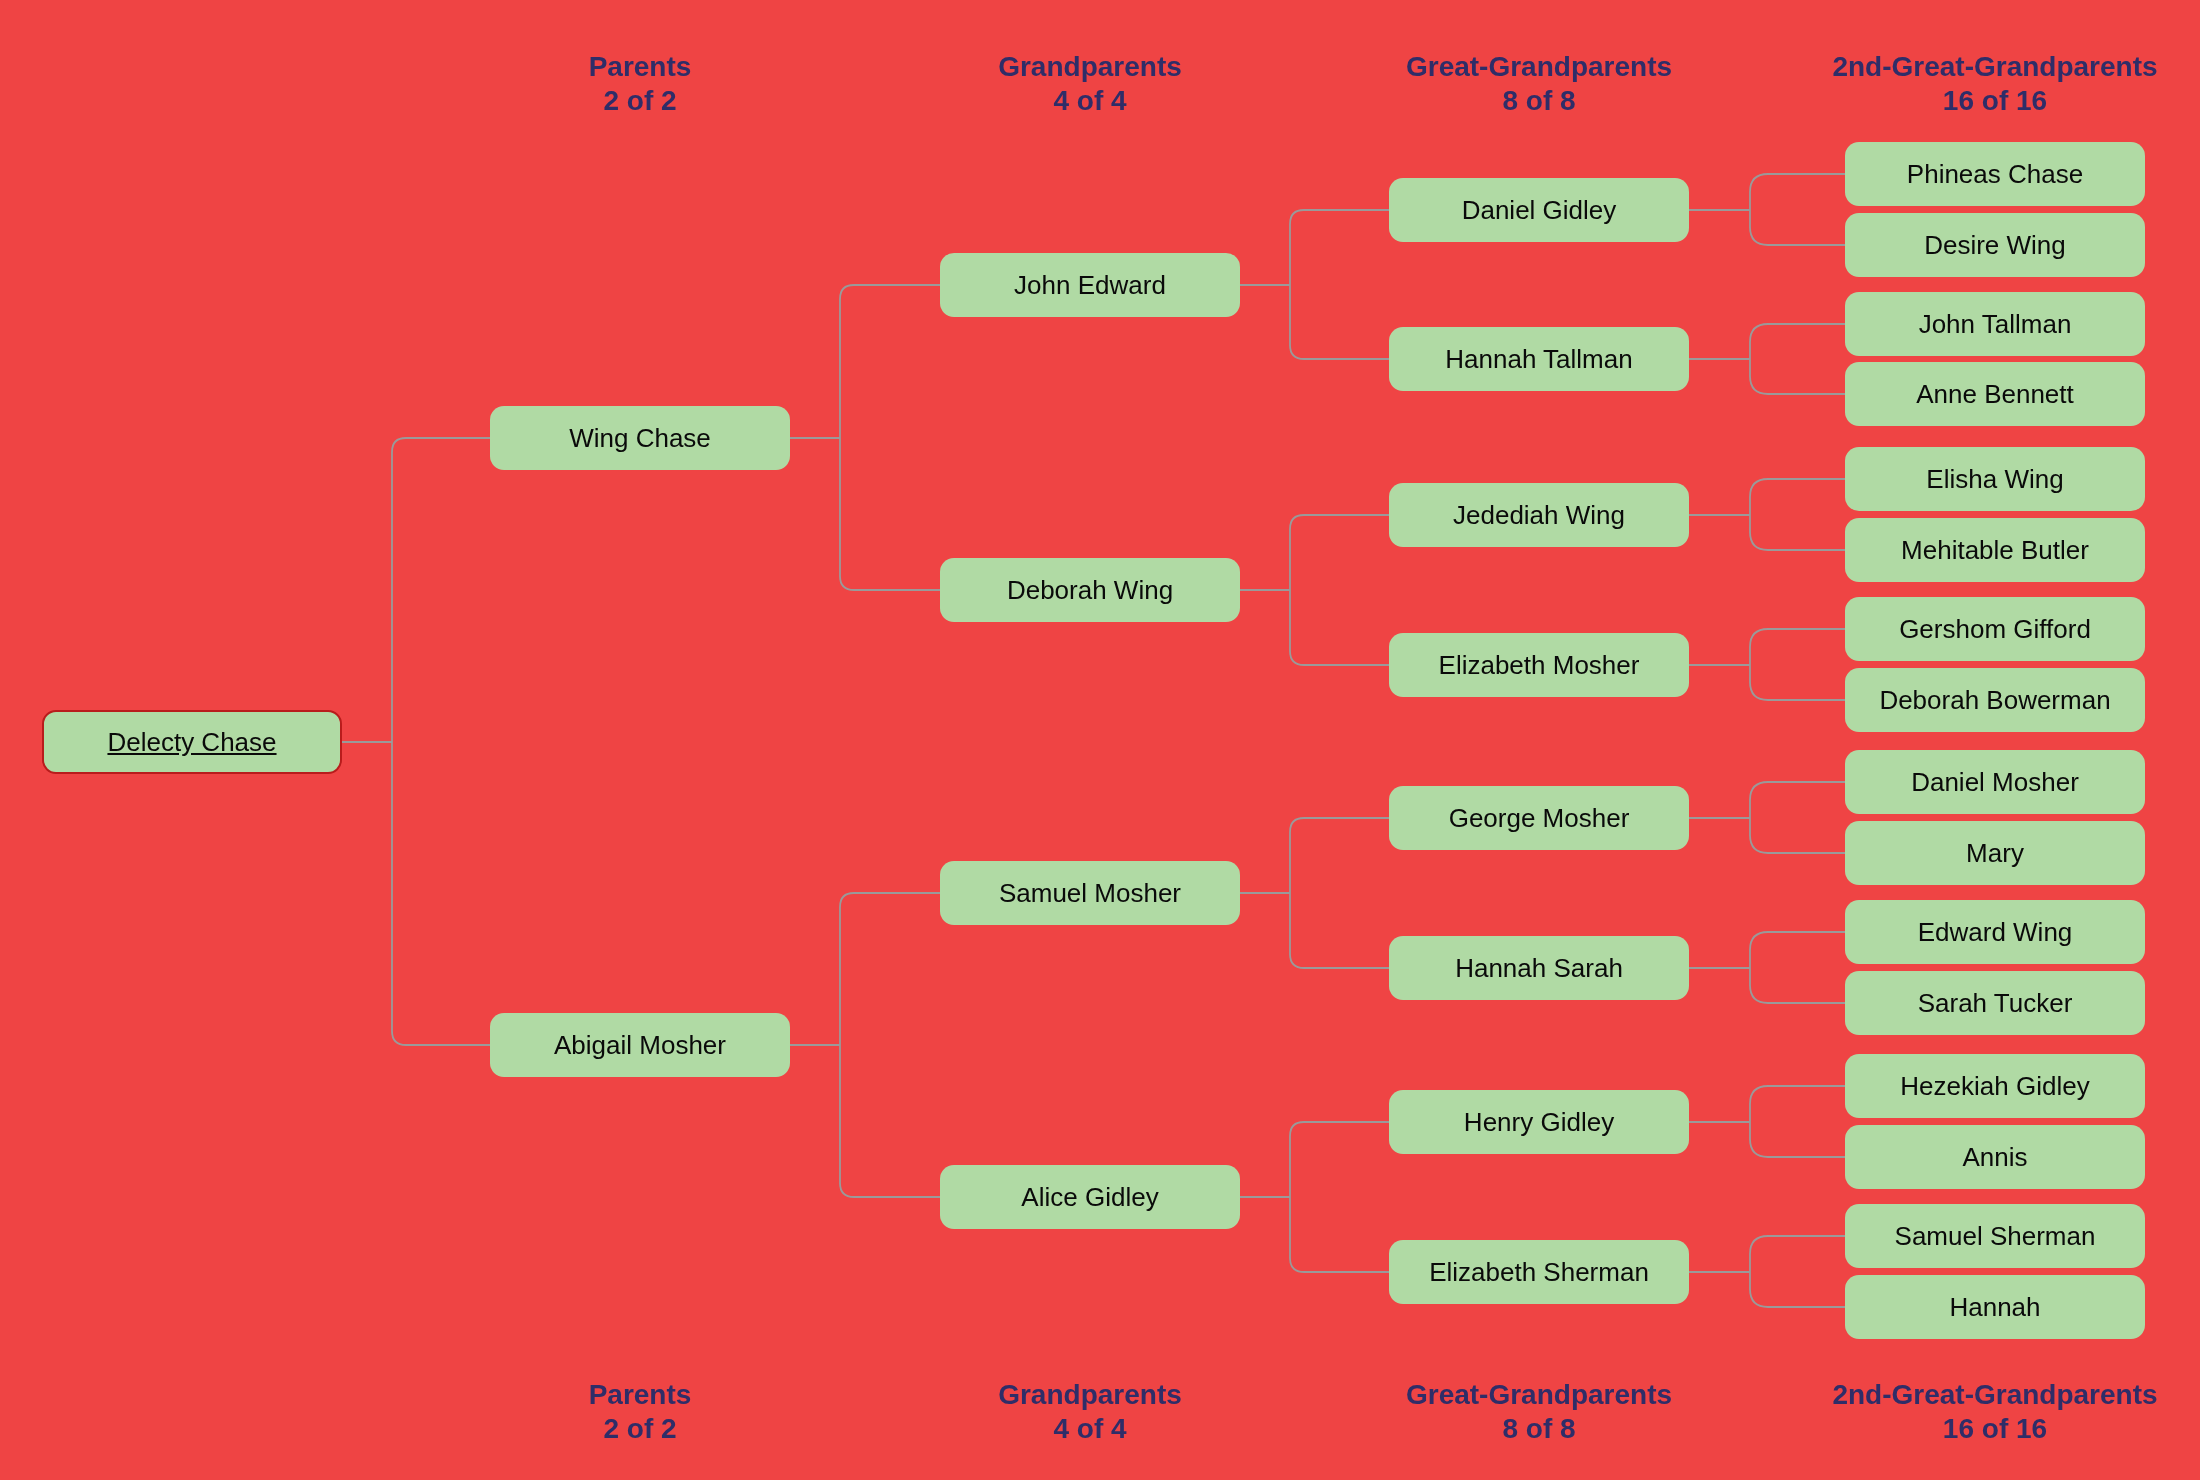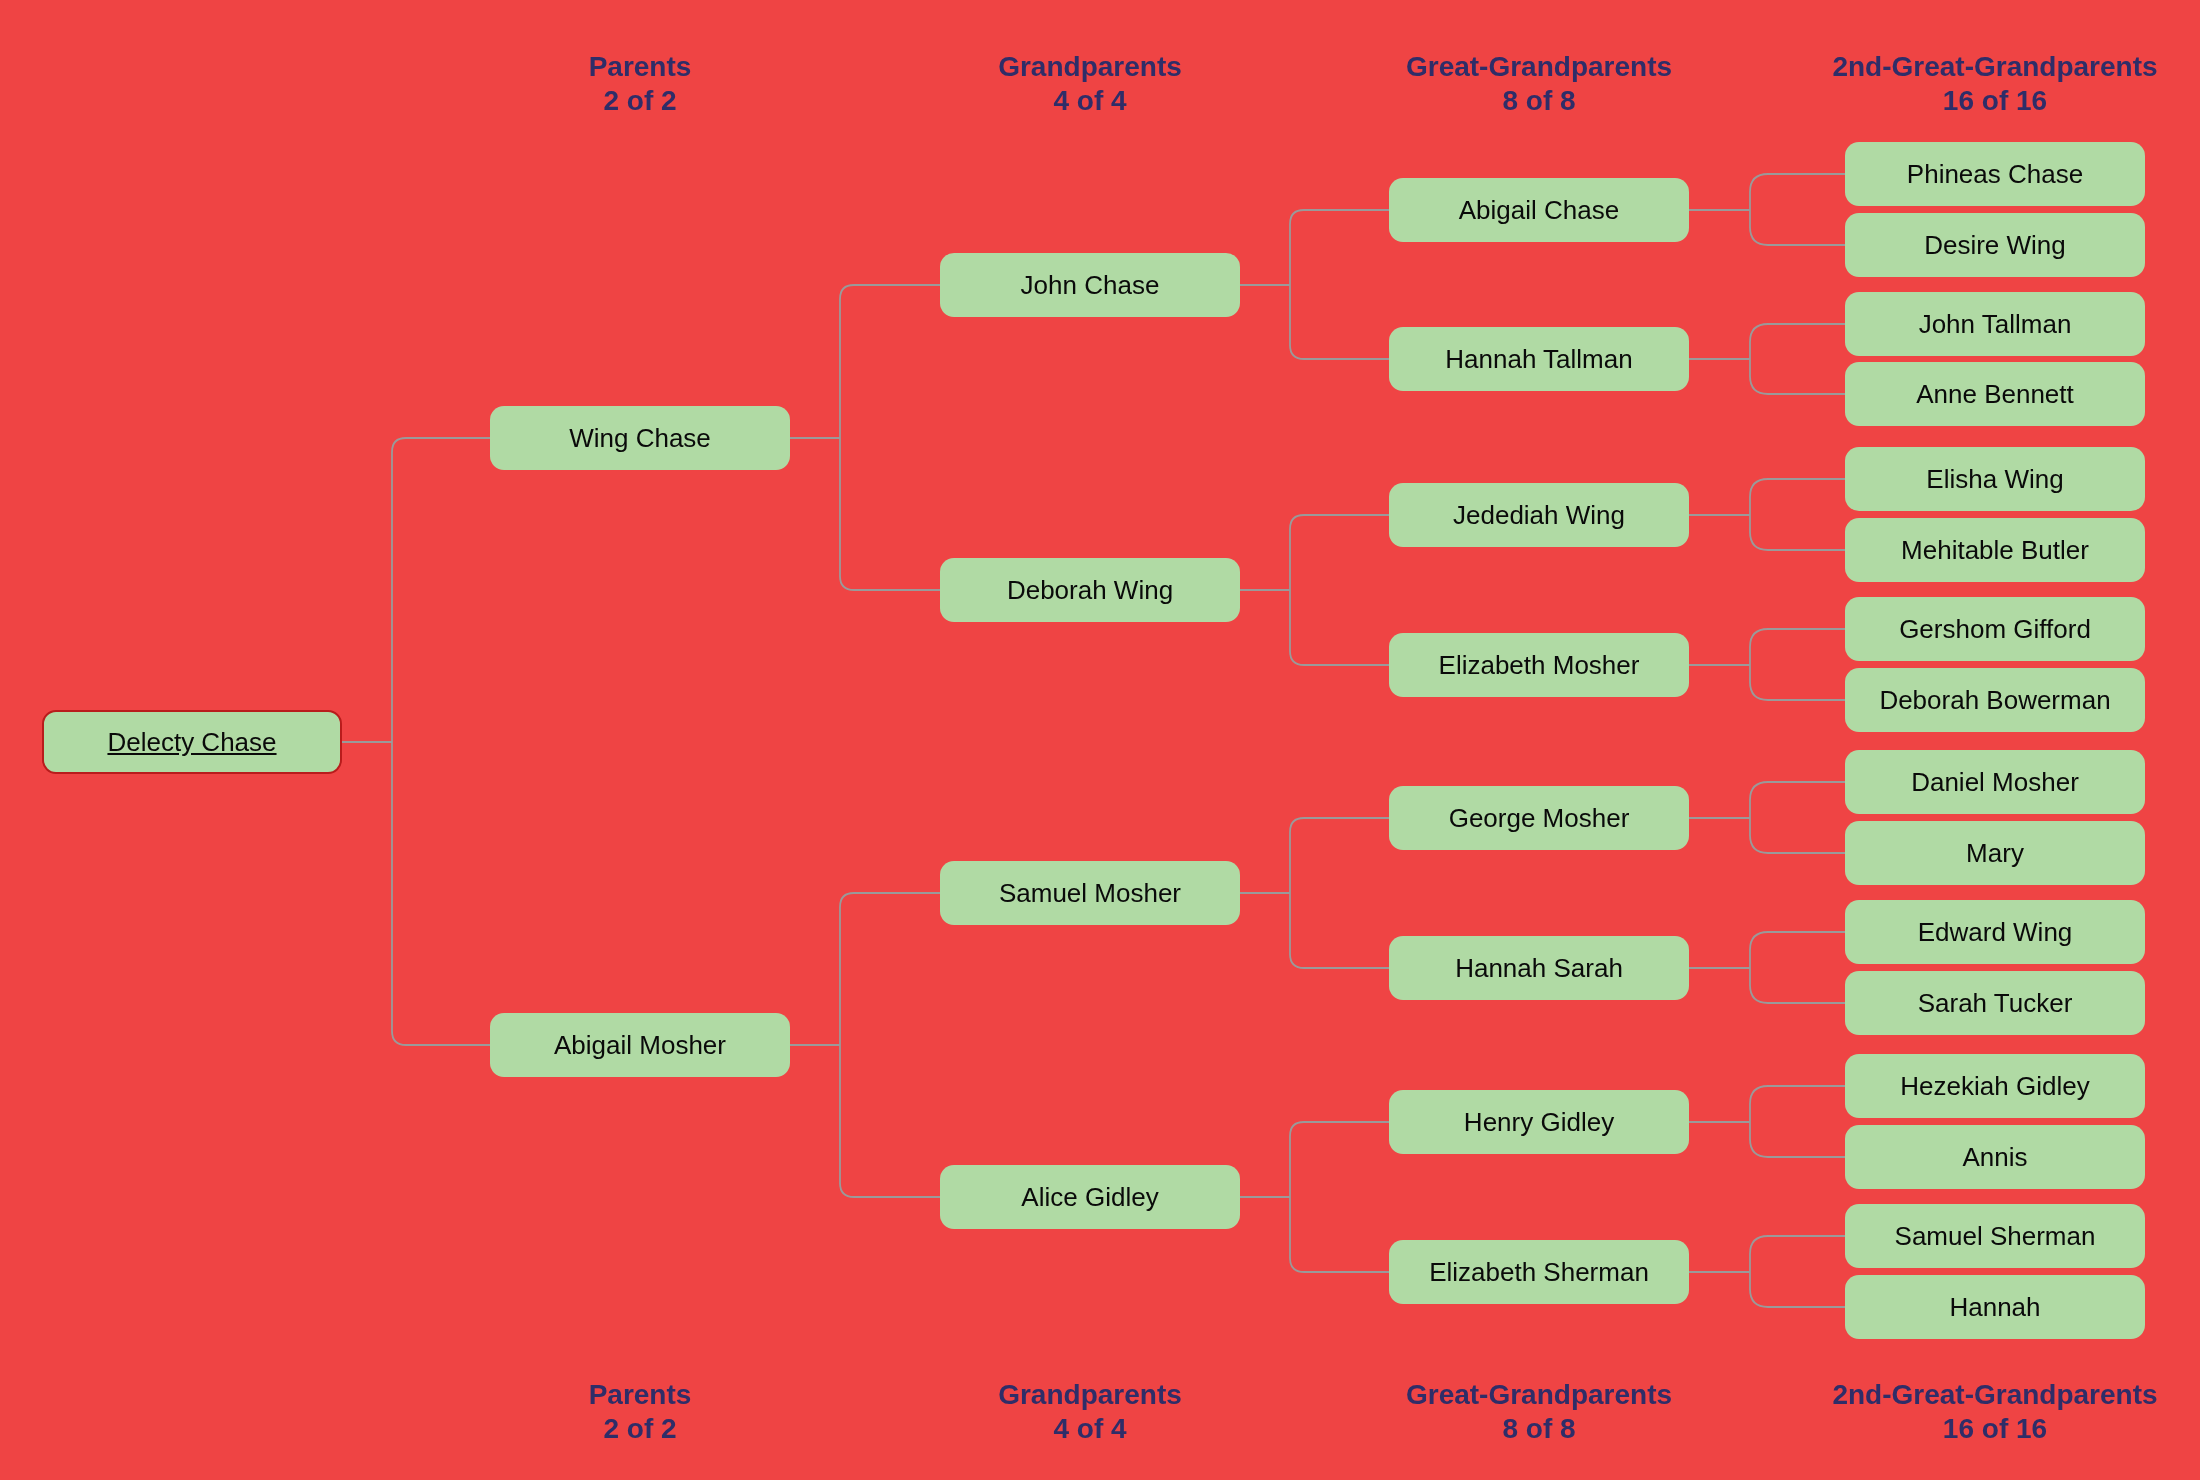--- a/index.html
+++ b/index.html
@@ -91,26 +91,26 @@
   <div class="col-header" style="left:1785px;top:50px">
     <div>2nd-Great-Grandparents</div>
     <div>16 of 16</div>
   </div>
 
   <div class="node root" style="left:42px;top:710px">Delecty Chase</div>
 
   <div class="node" style="left:490px;top:406px">Wing Chase</div>
   <div class="node" style="left:490px;top:1013px">Abigail Mosher</div>
 
-  <div class="node" style="left:940px;top:253px">John Chase</div>
+  <div class="node" style="left:940px;top:253px">John Edward</div>
   <div class="node" style="left:940px;top:558px">Deborah Wing</div>
   <div class="node" style="left:940px;top:861px">Samuel Mosher</div>
   <div class="node" style="left:940px;top:1165px">Alice Gidley</div>
 
-  <div class="node" style="left:1389px;top:178px">Abigail Chase</div>
+  <div class="node" style="left:1389px;top:178px">Daniel Gidley</div>
   <div class="node" style="left:1389px;top:483px">Jedediah Wing</div>
   <div class="node" style="left:1389px;top:327px">Hannah Tallman</div>
   <div class="node" style="left:1389px;top:633px">Elizabeth Mosher</div>
   <div class="node" style="left:1389px;top:786px">George Mosher</div>
   <div class="node" style="left:1389px;top:936px">Hannah Sarah</div>
   <div class="node" style="left:1389px;top:1090px">Henry Gidley</div>
   <div class="node" style="left:1389px;top:1240px">Elizabeth Sherman</div>
 
   <div class="node" style="left:1845px;top:142px">Phineas Chase</div>
   <div class="node" style="left:1845px;top:213px">Desire Wing</div>

